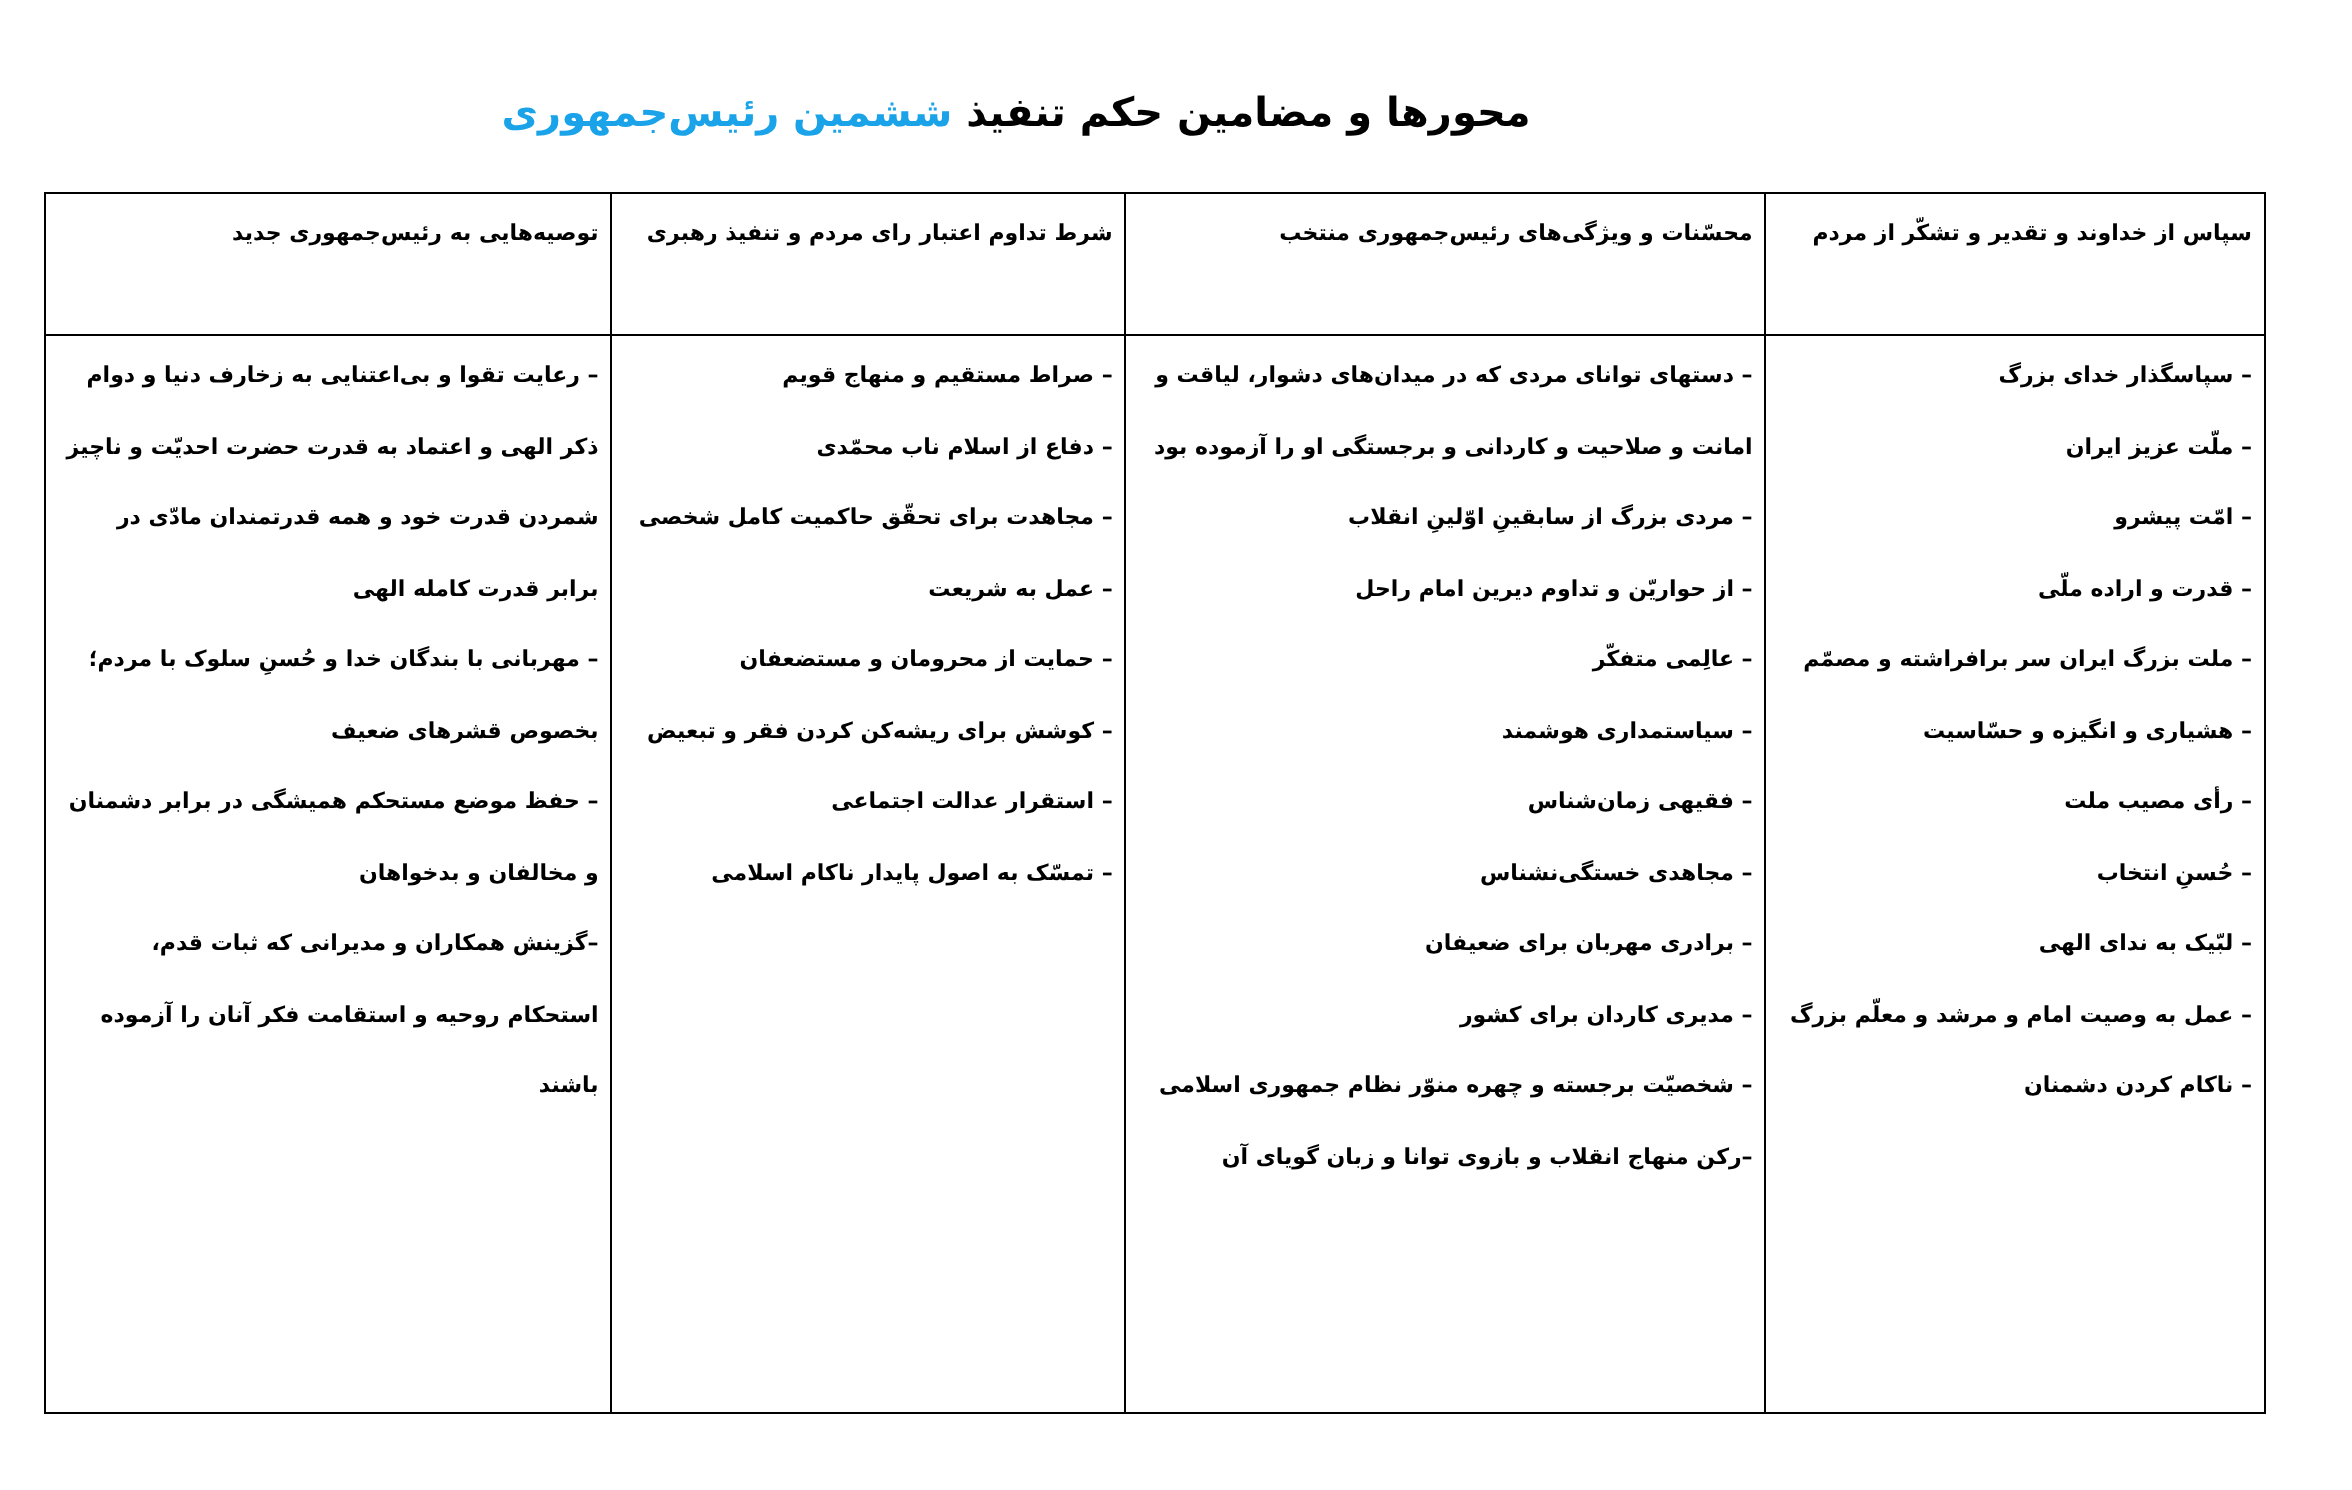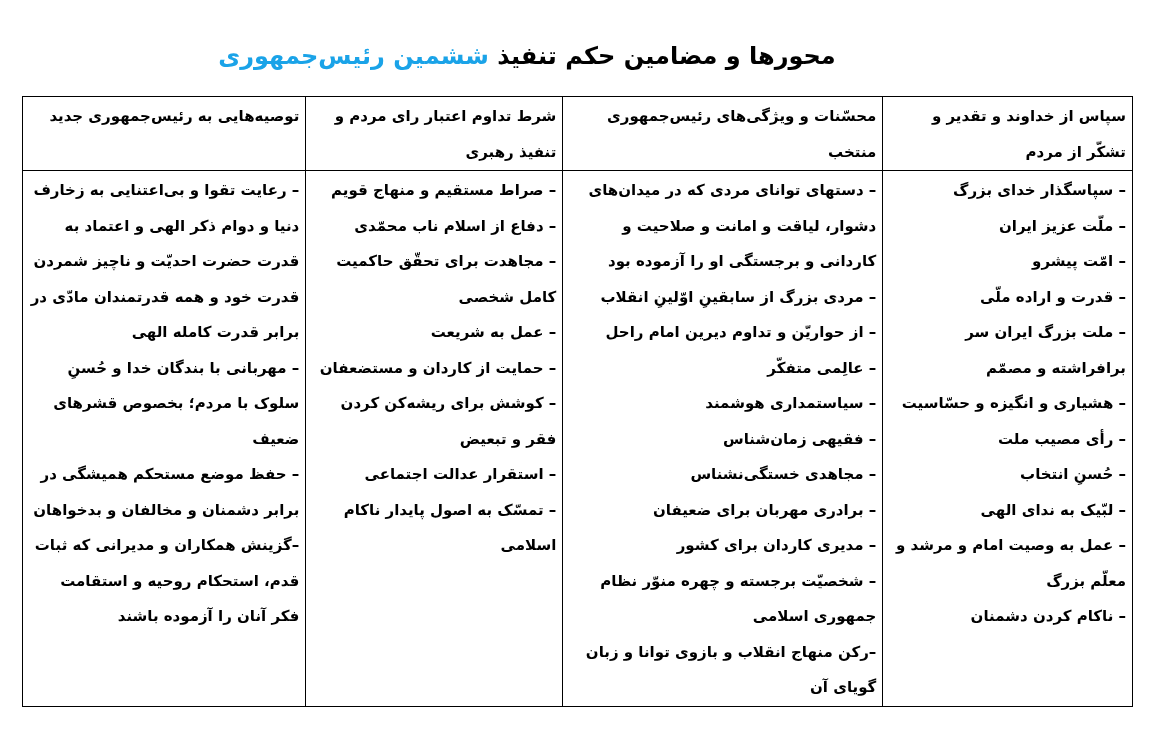--- a/index.html
+++ b/index.html
@@ -15,45 +15,44 @@
     font-family: "DejaVu Sans", sans-serif;
     color: #000;
   }
   .title {
     position: absolute;
     top: 38px;
     left: 0;
     width: 1016px;
     text-align: center;
     direction: rtl;
-    font-size: 24px;
+    font-size: 20px;
     font-weight: bold;
     line-height: 36px;
-    margin-left: 19px;
   }
   .title .hl {
     color: #1aa3e8;
   }
   table.main {
     position: absolute;
     top: 96px;
     left: 22px;
     width: 1111px;
     height: 611px;
     border-collapse: collapse;
     direction: rtl;
     table-layout: fixed;
   }
   table.main th, table.main td {
     border: 1.5px solid #000;
     vertical-align: top;
     text-align: right;
     font-weight: bold;
     padding: 2px 6px 0 6px;
-    font-size: 15px;
+    font-size: 11px;
     line-height: 35.5px;
   }
   table.main th {
     height: 68px;
     text-align: right;
   }
   table.main th.left-align {
     text-align: right;
   }
   .col1 { width: 238px; }
@@ -125,21 +124,21 @@
           <li>– شخصیّت برجسته و چهره منوّر نظام جمهوری اسلامی</li>
           <li>–رکن منهاج انقلاب و بازوی توانا و زبان گویای آن</li>
         </ul>
       </td>
       <td>
         <ul class="items cell-body">
           <li>– صراط مستقیم و منهاج قویم</li>
           <li>– دفاع از اسلام ناب محمّدی</li>
           <li>– مجاهدت برای تحقّق حاکمیت کامل شخصی</li>
           <li>– عمل به شریعت</li>
-          <li>–  حمایت از کاردان و مستضعفان</li>
+          <li>–  حمایت از محرومان و مستضعفان</li>
           <li>– کوشش برای ریشه‌کن کردن فقر و تبعیض</li>
           <li>– استقرار عدالت اجتماعی</li>
           <li>– تمسّک به اصول پایدار ناکام اسلامی</li>
         </ul>
       </td>
       <td>
         <ul class="items cell-body">
           <li>– رعایت تقوا و بی‌اعتنایی به زخارف دنیا و دوام ذکر الهی و اعتماد به قدرت حضرت احدیّت و ناچیز شمردن قدرت خود و همه قدرتمندان مادّی در برابر قدرت کامله الهی</li>
           <li>– مهربانی با بندگان خدا و حُسنِ سلوک با مردم؛ بخصوص قشرهای ضعیف</li>
           <li>– حفظ موضع مستحکم همیشگی در برابر دشمنان و مخالفان و بدخواهان</li>

